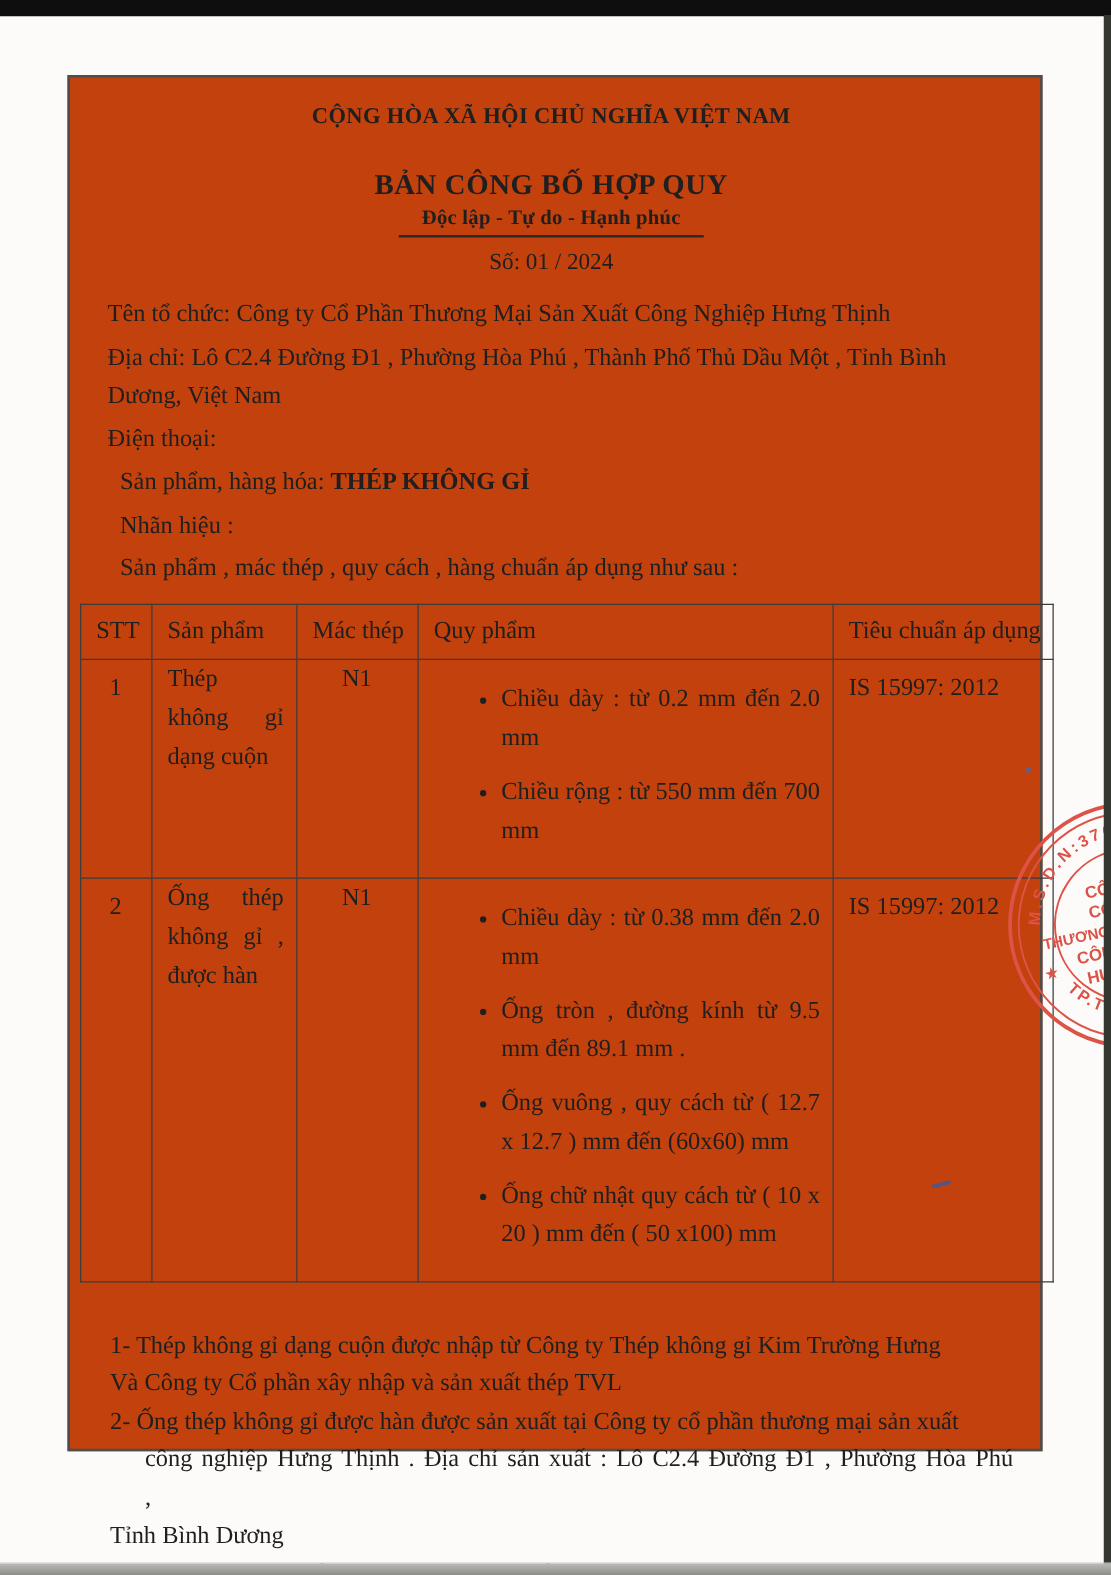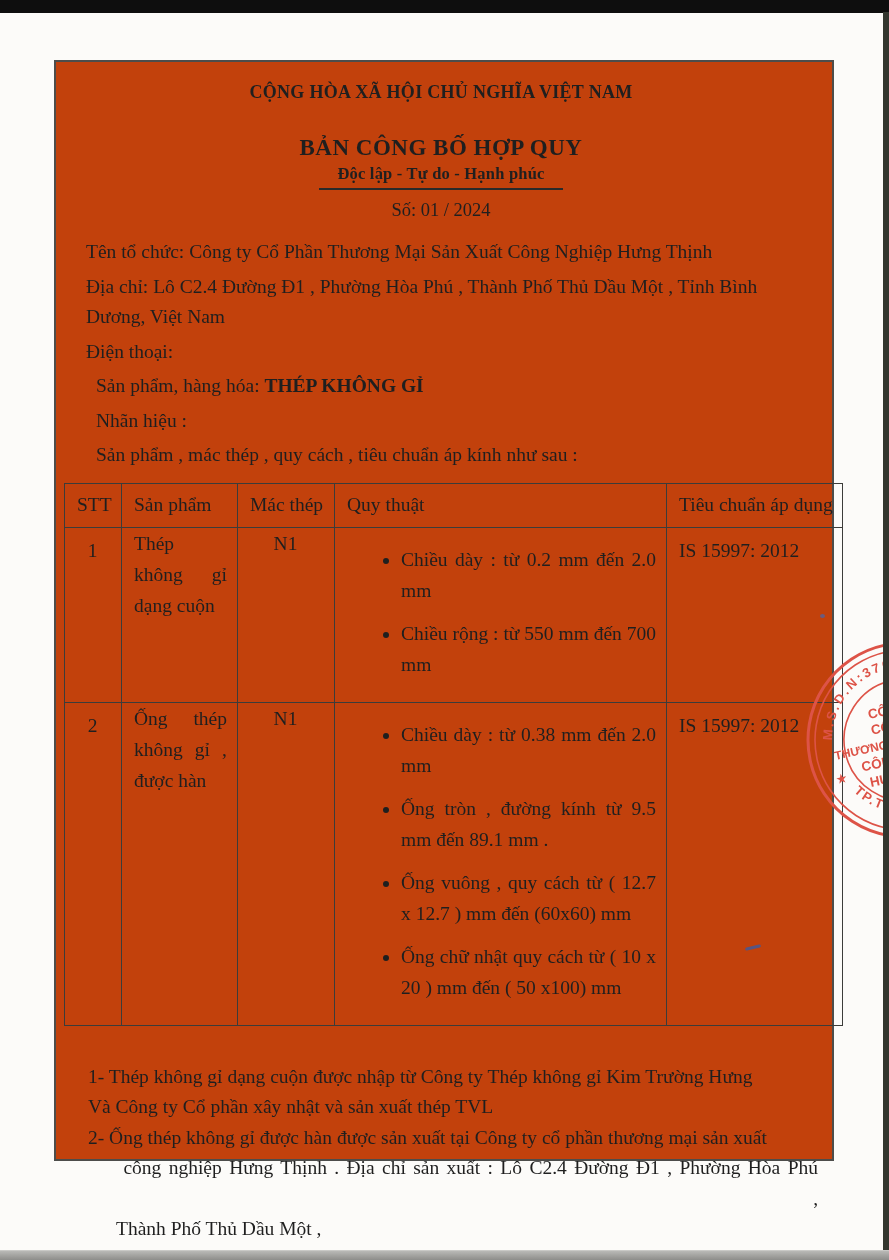--- a/index.html
+++ b/index.html
@@ -56,21 +56,21 @@
   td.cell-tc{padding:12px 20px 0 12px;}
   td.cell-qc{padding:8px 0 10px 0;}
   td.cell-qc ul{margin:0;padding:0 10px 0 66px;}
   td.cell-qc li{margin:8px 0 12px 0;text-align:justify;line-height:31px;}
   tr.row-1 td{height:104px;}
   tr.row-2 td{height:232px;}
 
   .notes{margin-top:36px;}
   .nl{margin-left:32px;margin-right:8px;line-height:30.5px;}
   .nl-hang{margin-left:60px;margin-right:8px;line-height:30.5px;}
-  .spread-light{word-spacing:2.5px;text-align:right;}
+  .spread-light{word-spacing:2.5px;}
 
   .stamp-svg{position:absolute;left:757px;top:628px;z-index:2;}
   .stamp-svg text{font-family:"Liberation Sans","DejaVu Sans",sans-serif;font-weight:bold;}
 
   .ink-dot-1{position:absolute;left:745px;top:946px;width:16px;height:3px;background:#3b5aa0;
     transform:rotate(-14deg);border-radius:2px;opacity:.8;z-index:2;}
   .ink-dot-2{position:absolute;left:820px;top:614px;width:5px;height:4px;background:#4466b0;
     border-radius:50%;opacity:.7;z-index:2;}
 </style>
 </head>
@@ -90,37 +90,37 @@
       <span class="motto2">Độc lập - Tự do - Hạnh phúc</span>
     </div>
     <div class="center doc-number">Số: 01 / 2024</div>
 
     <div class="body-text">
       <p class="p-main mt14" style="margin-top:16px;">Tên tổ chức: Công ty Cổ Phần Thương Mại Sản Xuất Công Nghiệp Hưng Thịnh</p>
       <p class="p-main mt4">Địa chỉ: Lô C2.4 Đường Đ1 , Phường Hòa Phú , Thành Phố Thủ Dầu Một , Tỉnh Bình Dương, Việt Nam</p>
       <p class="p-main mt4">Điện thoại:</p>
       <p class="p-indent mt4"><span>Sản phẩm, hàng hóa: </span><span class="bold">THÉP KHÔNG GỈ</span></p>
       <p class="p-indent mt4">Nhãn hiệu :</p>
-      <p class="p-indent mt4">Sản phẩm , mác thép , quy cách , tiêu chuẩn áp kính như sau :</p>
+      <p class="p-indent mt4">Sản phẩm , mác thép , quy cách , hàng chuẩn áp dụng như sau :</p>
     </div>
 
     <table class="spec">
       <colgroup>
         <col class="col-stt">
           <col class="col-sp">
           <col class="col-mt">
         <col class="col-qc">
           <col class="col-tc">
       </colgroup>
       <tbody>
           <tr>
         <th class="c">STT</th>
         <th>Sản phẩm</th>
         <th>Mác thép</th>
-        <th>Quy thuật</th>
+        <th>Quy phẩm</th>
         <th>Tiêu chuẩn áp dụng</th>
       </tr>
       <tr class="row-1">
         <td class="c cell-num">1</td>
         <td class="cell-sp">Thép không gỉ dạng cuộn</td>
         <td class="c cell-mt">N1</td>
         <td class="cell-qc">
           <ul>
             <li>Chiều dày : từ 0.2 mm đến 2.0 mm</li>
             <li>Chiều rộng : từ 550 mm đến 700 mm</li>
@@ -140,24 +140,23 @@
             <li>Ống chữ nhật quy cách từ ( 10 x 20 ) mm đến ( 50 x100) mm</li>
           </ul>
         </td>
         <td class="cell-tc">IS 15997: 2012</td>
       </tr>
     </tbody>
       </table>
 
     <div class="notes body-text">
       <div class="nl">1-  Thép không gỉ dạng cuộn được nhập từ Công ty Thép không gỉ Kim Trường Hưng</div>
-      <div class="nl">Và Công ty Cổ phần xây nhật và sản xuất thép TVL</div>
+      <div class="nl">Và Công ty Cổ phần xây nhập và sản xuất thép TVL</div>
       <div class="nl">2-  Ống thép không gỉ được hàn được sản xuất tại Công ty cổ phần thương mại sản xuất</div>
       <div class="nl-hang spread-light">công nghiệp Hưng Thịnh . Địa chỉ sản xuất : Lô C2.4 Đường Đ1 , Phường Hòa Phú ,</div>
-      <div class="nl-hang">Thành Phố Thủ Dầu Một ,</div>
       <div class="nl">Tỉnh Bình Dương</div>
       <div class="nl">Phù hợp với quy chuẩn kỹ thuật kỹ thuật quốc gia:</div>
 
     </div>
 
   </div>
 </div>
 
 <svg class="stamp-svg" width="300" height="230" viewBox="0 0 300 230">
   <g transform="rotate(-12 148 112)" fill="none" stroke="#dd5347">

